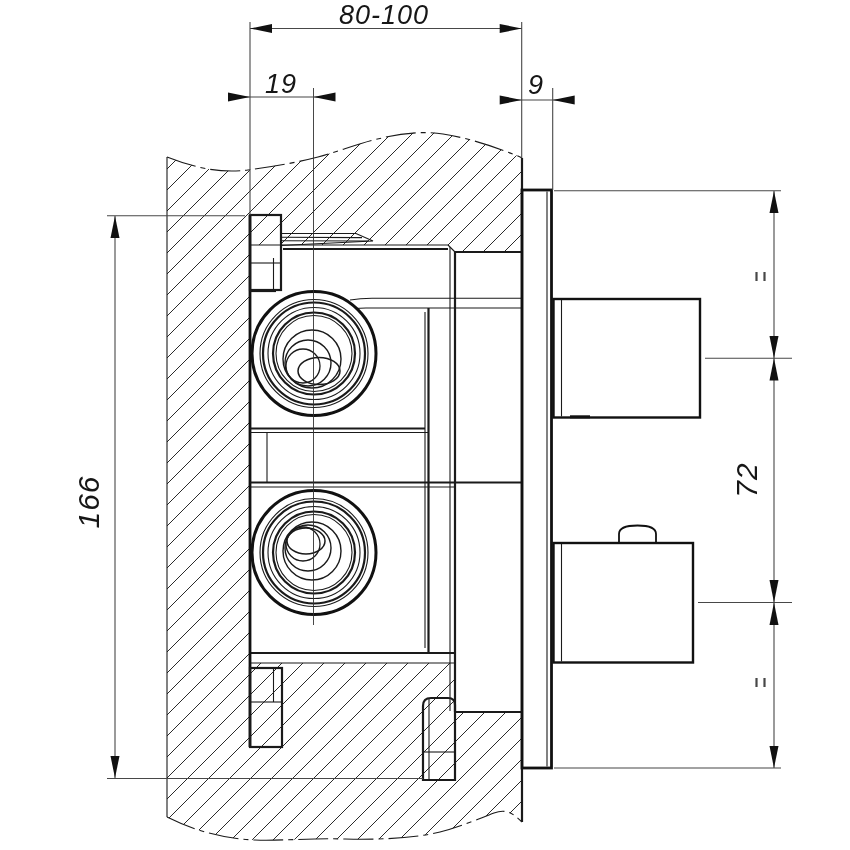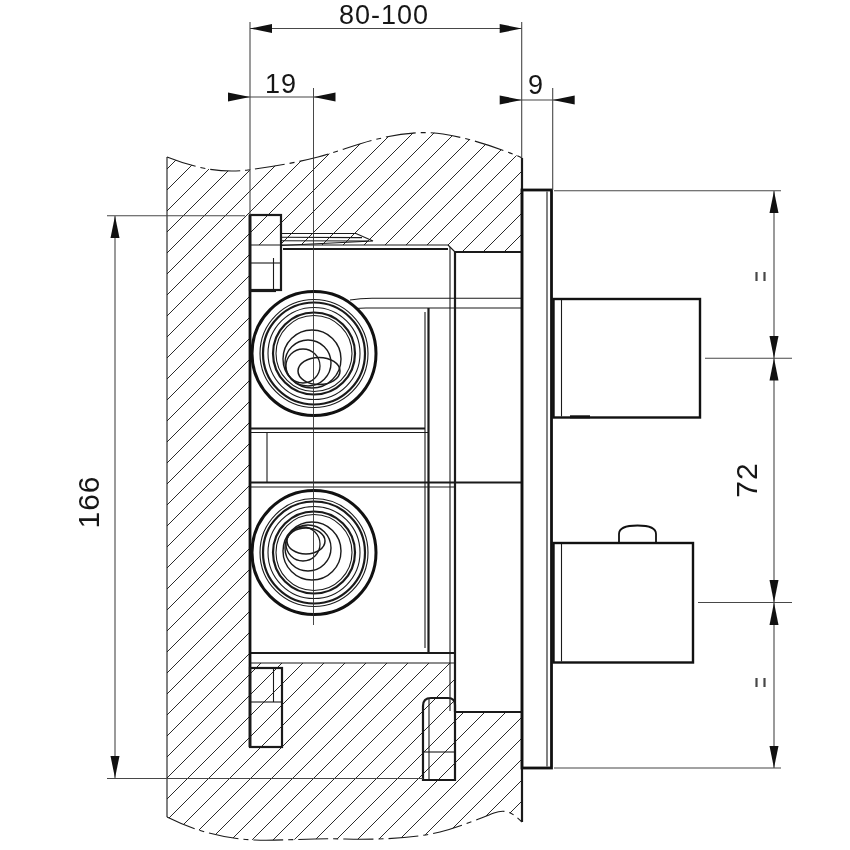--- a/index.html
+++ b/index.html
@@ -1,16 +1,16 @@
 <!DOCTYPE html>
 <html><head>
 <meta charset="utf-8">
 <style>
   html,body{margin:0;padding:0;background:#ffffff;}
-  .stage{width:850px;height:850px;position:relative;background:#ffffff;overflow:hidden;}
+  .stage{width:850px;height:850px;position:relative;background:#ffffff;overflow:hidden;font-style:italic;}
   svg{display:block;}
   text{font-family:"Liberation Sans","DejaVu Sans",sans-serif;fill:#161616;}
   .dim-label{font-size:27px;letter-spacing:1px;}
   .dim-label-v{font-size:30px;letter-spacing:1px;}
   .thin{stroke:#1a1a1a;stroke-width:1.1;fill:none;}
   .med{stroke:#1a1a1a;stroke-width:2.2;fill:none;}
   .thick{stroke:#111111;stroke-width:2.8;fill:none;}
   .dimline{stroke:#474747;stroke-width:1.1;fill:none;}
   .arrow{fill:#111111;stroke:none;}
 </style>

